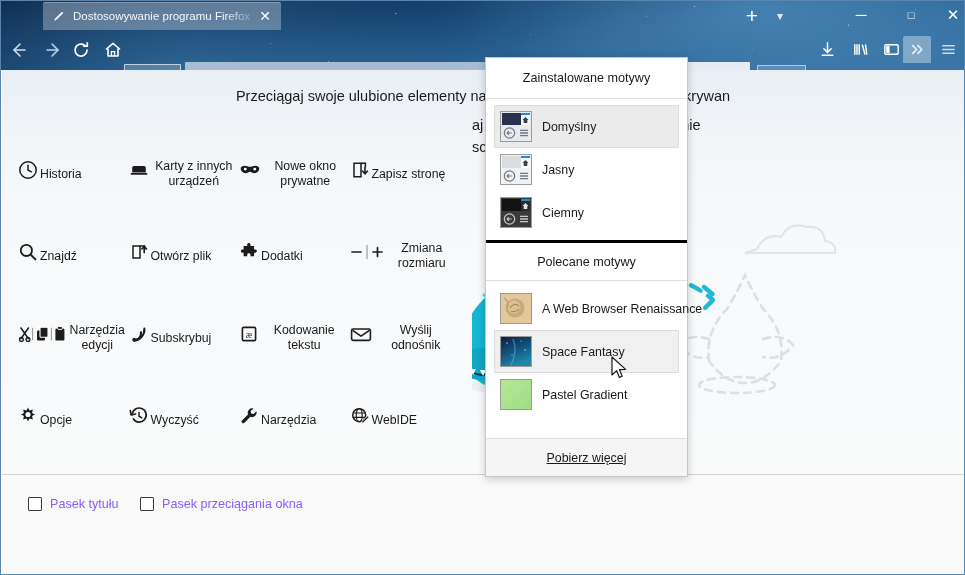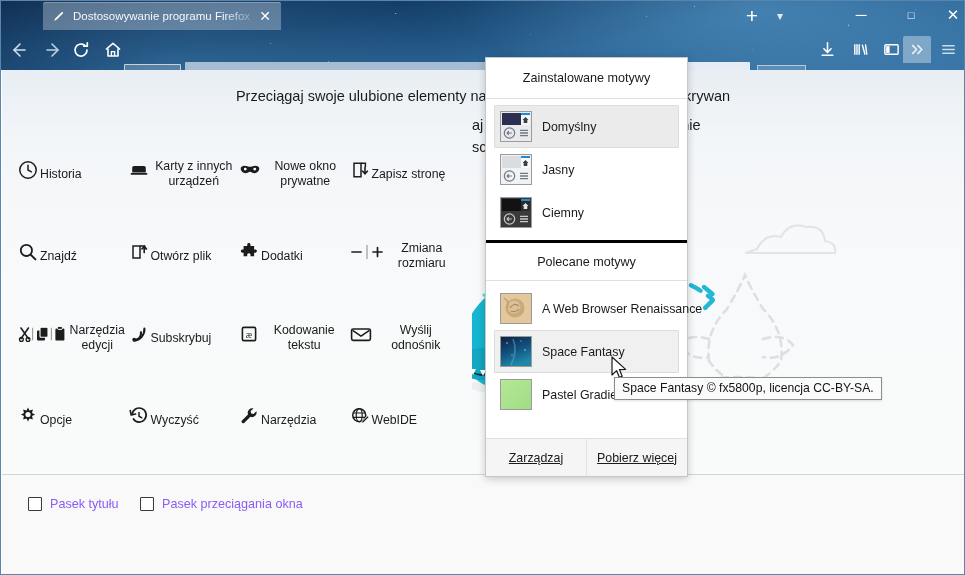--- a/index.html
+++ b/index.html
@@ -652,35 +652,31 @@
             </defs>
             <rect width="30" height="29" fill="url(#pgg)"></rect>
           </svg>
         </span>
         <span class="theme-name">Pastel Gradient</span>
       </div>
     </div>
 
     <div class="panel-footer">
       <button>
-        <span class="ul">Zarządzaj</span>
-      </button>
-      <button>
         <span class="ul">Pobierz więcej</span>
       </button>
     </div>
   </div>
 
   <div id="cursor">
     <svg width="18" height="25" viewBox="0 0 18 25">
       <path d="M1 1 L1 19 L5.6 14.6 L8.4 21.4 L11.2 20.2 L8.4 13.6 L14.6 13.4 Z" fill="#ffffff" stroke="#1a1a1a" stroke-width="1.2" stroke-linejoin="round"></path>
     </svg>
   </div>
 
-  <div id="tooltip">Space Fantasy © fx5800p, licencja CC-BY-SA.</div>
 
   <div id="bottombar">
 
     <label class="chk" id="chk-title">
       <span class="box"></span>
       <span>Pasek tytułu</span>
     </label>
 
     <label class="chk" id="chk-drag">
       <span class="box"></span>

